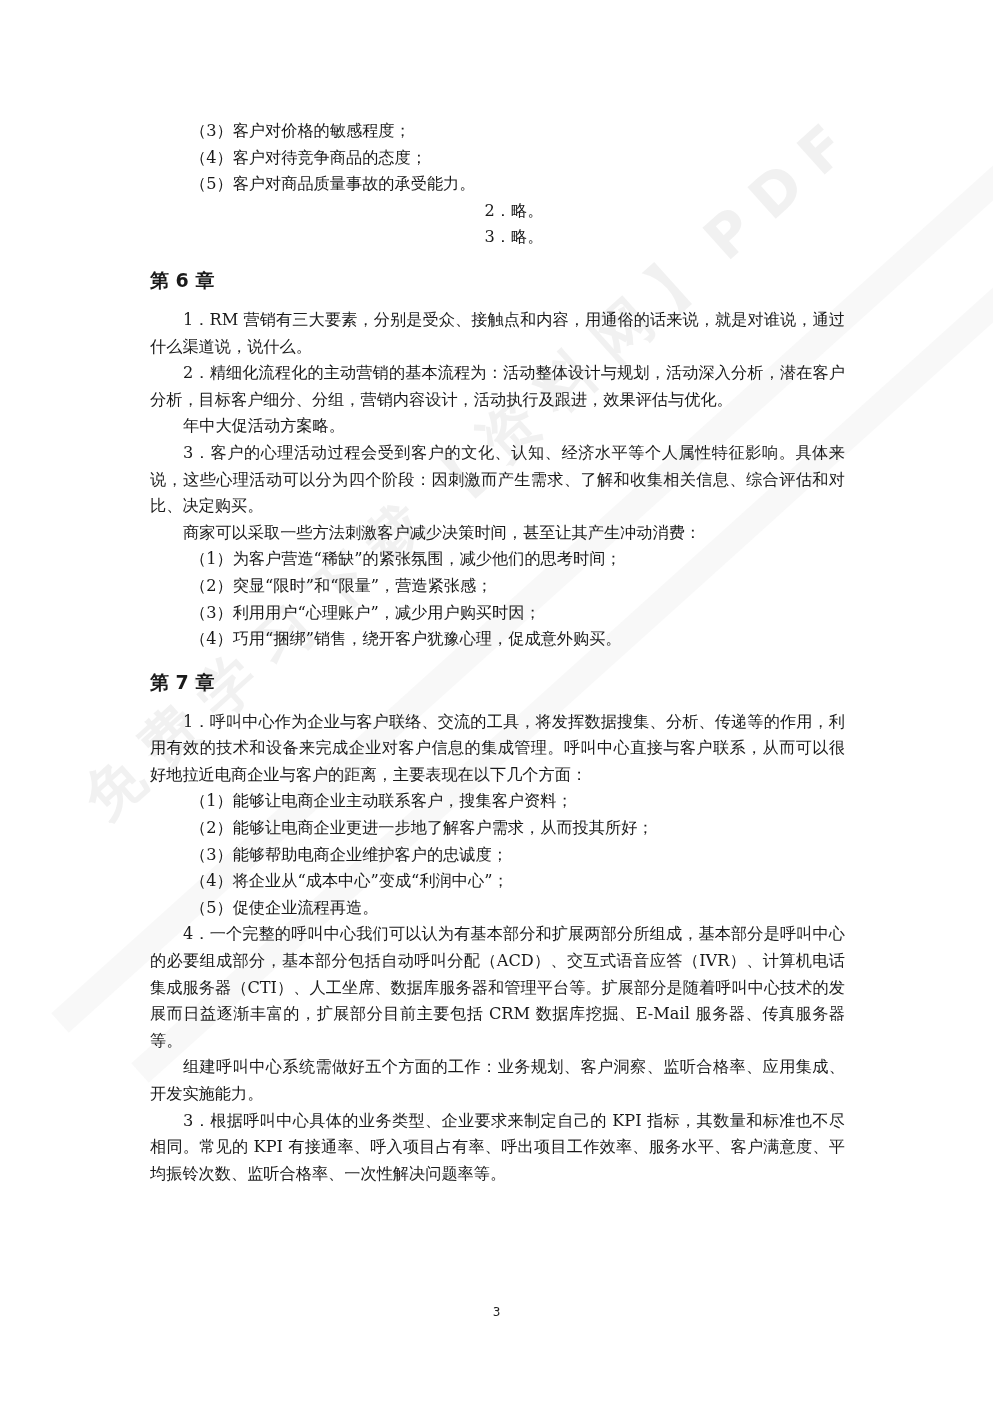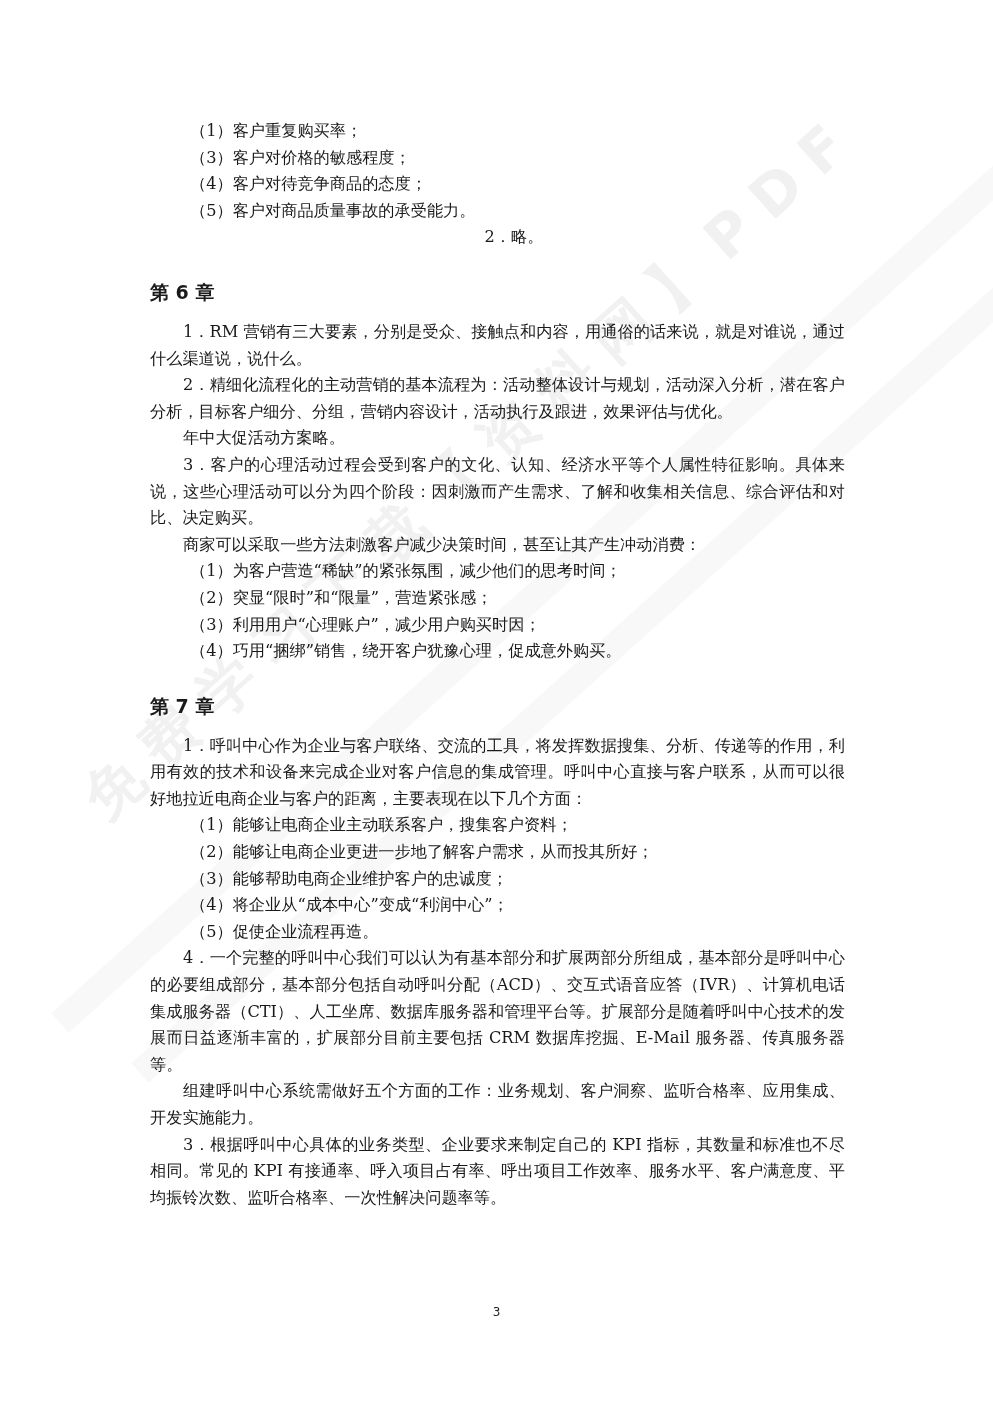--- a/index.html
+++ b/index.html
@@ -3,45 +3,45 @@
 <meta charset="utf-8">
 <style>
   html, body { margin: 0; padding: 0; background: #ffffff; }
   body { width: 993px; height: 1404px; position: relative; overflow: hidden;
          font-family: "DejaVu Serif", "Liberation Serif", serif; color: #1a1a1a; }
   .page { position: absolute; left: 0; top: 0; width: 993px; height: 1404px; background: #fff; }
   .content { position: absolute; left: 150px; top: 118px; width: 695px; font-size: 16.2px; line-height: 26.6px; }
   .line-item { padding-left: 40px; white-space: nowrap; }
   .line-sub { padding-left: 33px; white-space: nowrap; text-align: center; }
   .para { text-indent: 33px; text-align: justify; text-align-last: left; }
-  .heading { font-family: "DejaVu Sans", "Liberation Sans", sans-serif; font-size: 19px; font-weight: bold; margin: 26px 0 12px 0; line-height: 30px; }
+  .heading { font-family: "DejaVu Sans", "Liberation Sans", sans-serif; font-size: 19px; font-weight: bold; margin: 14px 0 12px 0; line-height: 30px; }
   .page-number { position: absolute; left: 0; width: 993px; top: 1305px; text-align: center;
                  font-family: "DejaVu Sans", "Liberation Sans", sans-serif; font-size: 12px; color: #222; }
   .watermark { position: absolute; left: 90px; top: 770px; width: 1000px; height: 70px;
                transform: rotate(-42deg); transform-origin: left center;
                font-family: "DejaVu Sans", "Liberation Sans", sans-serif; font-size: 58px; font-weight: bold;
                color: rgba(120,120,120,0.10); letter-spacing: 18px; white-space: nowrap; pointer-events: none; }
   .watermark-band { position: absolute; width: 1300px; height: 26px; background: rgba(150,150,150,0.07);
                     transform: rotate(-42deg); transform-origin: left center; pointer-events: none; }
 </style>
 </head>
 <body>
 
 <div class="page">
 
   <div class="watermark-band" style="left:60px; top:1010px;"></div>
   <div class="watermark-band" style="left:140px; top:1060px;"></div>
   <div class="watermark">免费学习下载【资料网】PDF</div>
 
   <div class="content">
-    <div class="line-item">（1）客户重复购买率；</div>
     <div class="line-item">（3）客户对价格的敏感程度；</div>
     <div class="line-item">（4）客户对待竞争商品的态度；</div>
     <div class="line-item">（5）客户对商品质量事故的承受能力。</div>
     <div class="line-sub">2．略。</div>
+    <div class="line-sub">3．略。</div>
 
     <div class="heading">第 6 章</div>
     <div class="para">1．RM 营销有三大要素，分别是受众、接触点和内容，用通俗的话来说，就是对谁说，通过什么渠道说，说什么。</div>
     <div class="para">2．精细化流程化的主动营销的基本流程为：活动整体设计与规划，活动深入分析，潜在客户分析，目标客户细分、分组，营销内容设计，活动执行及跟进，效果评估与优化。</div>
     <div class="para">年中大促活动方案略。</div>
     <div class="para">3．客户的心理活动过程会受到客户的文化、认知、经济水平等个人属性特征影响。具体来说，这些心理活动可以分为四个阶段：因刺激而产生需求、了解和收集相关信息、综合评估和对比、决定购买。</div>
     <div class="para">商家可以采取一些方法刺激客户减少决策时间，甚至让其产生冲动消费：</div>
     <div class="line-item">（1）为客户营造“稀缺”的紧张氛围，减少他们的思考时间；</div>
     <div class="line-item">（2）突显“限时”和“限量”，营造紧张感；</div>
     <div class="line-item">（3）利用用户“心理账户”，减少用户购买时因；</div>

